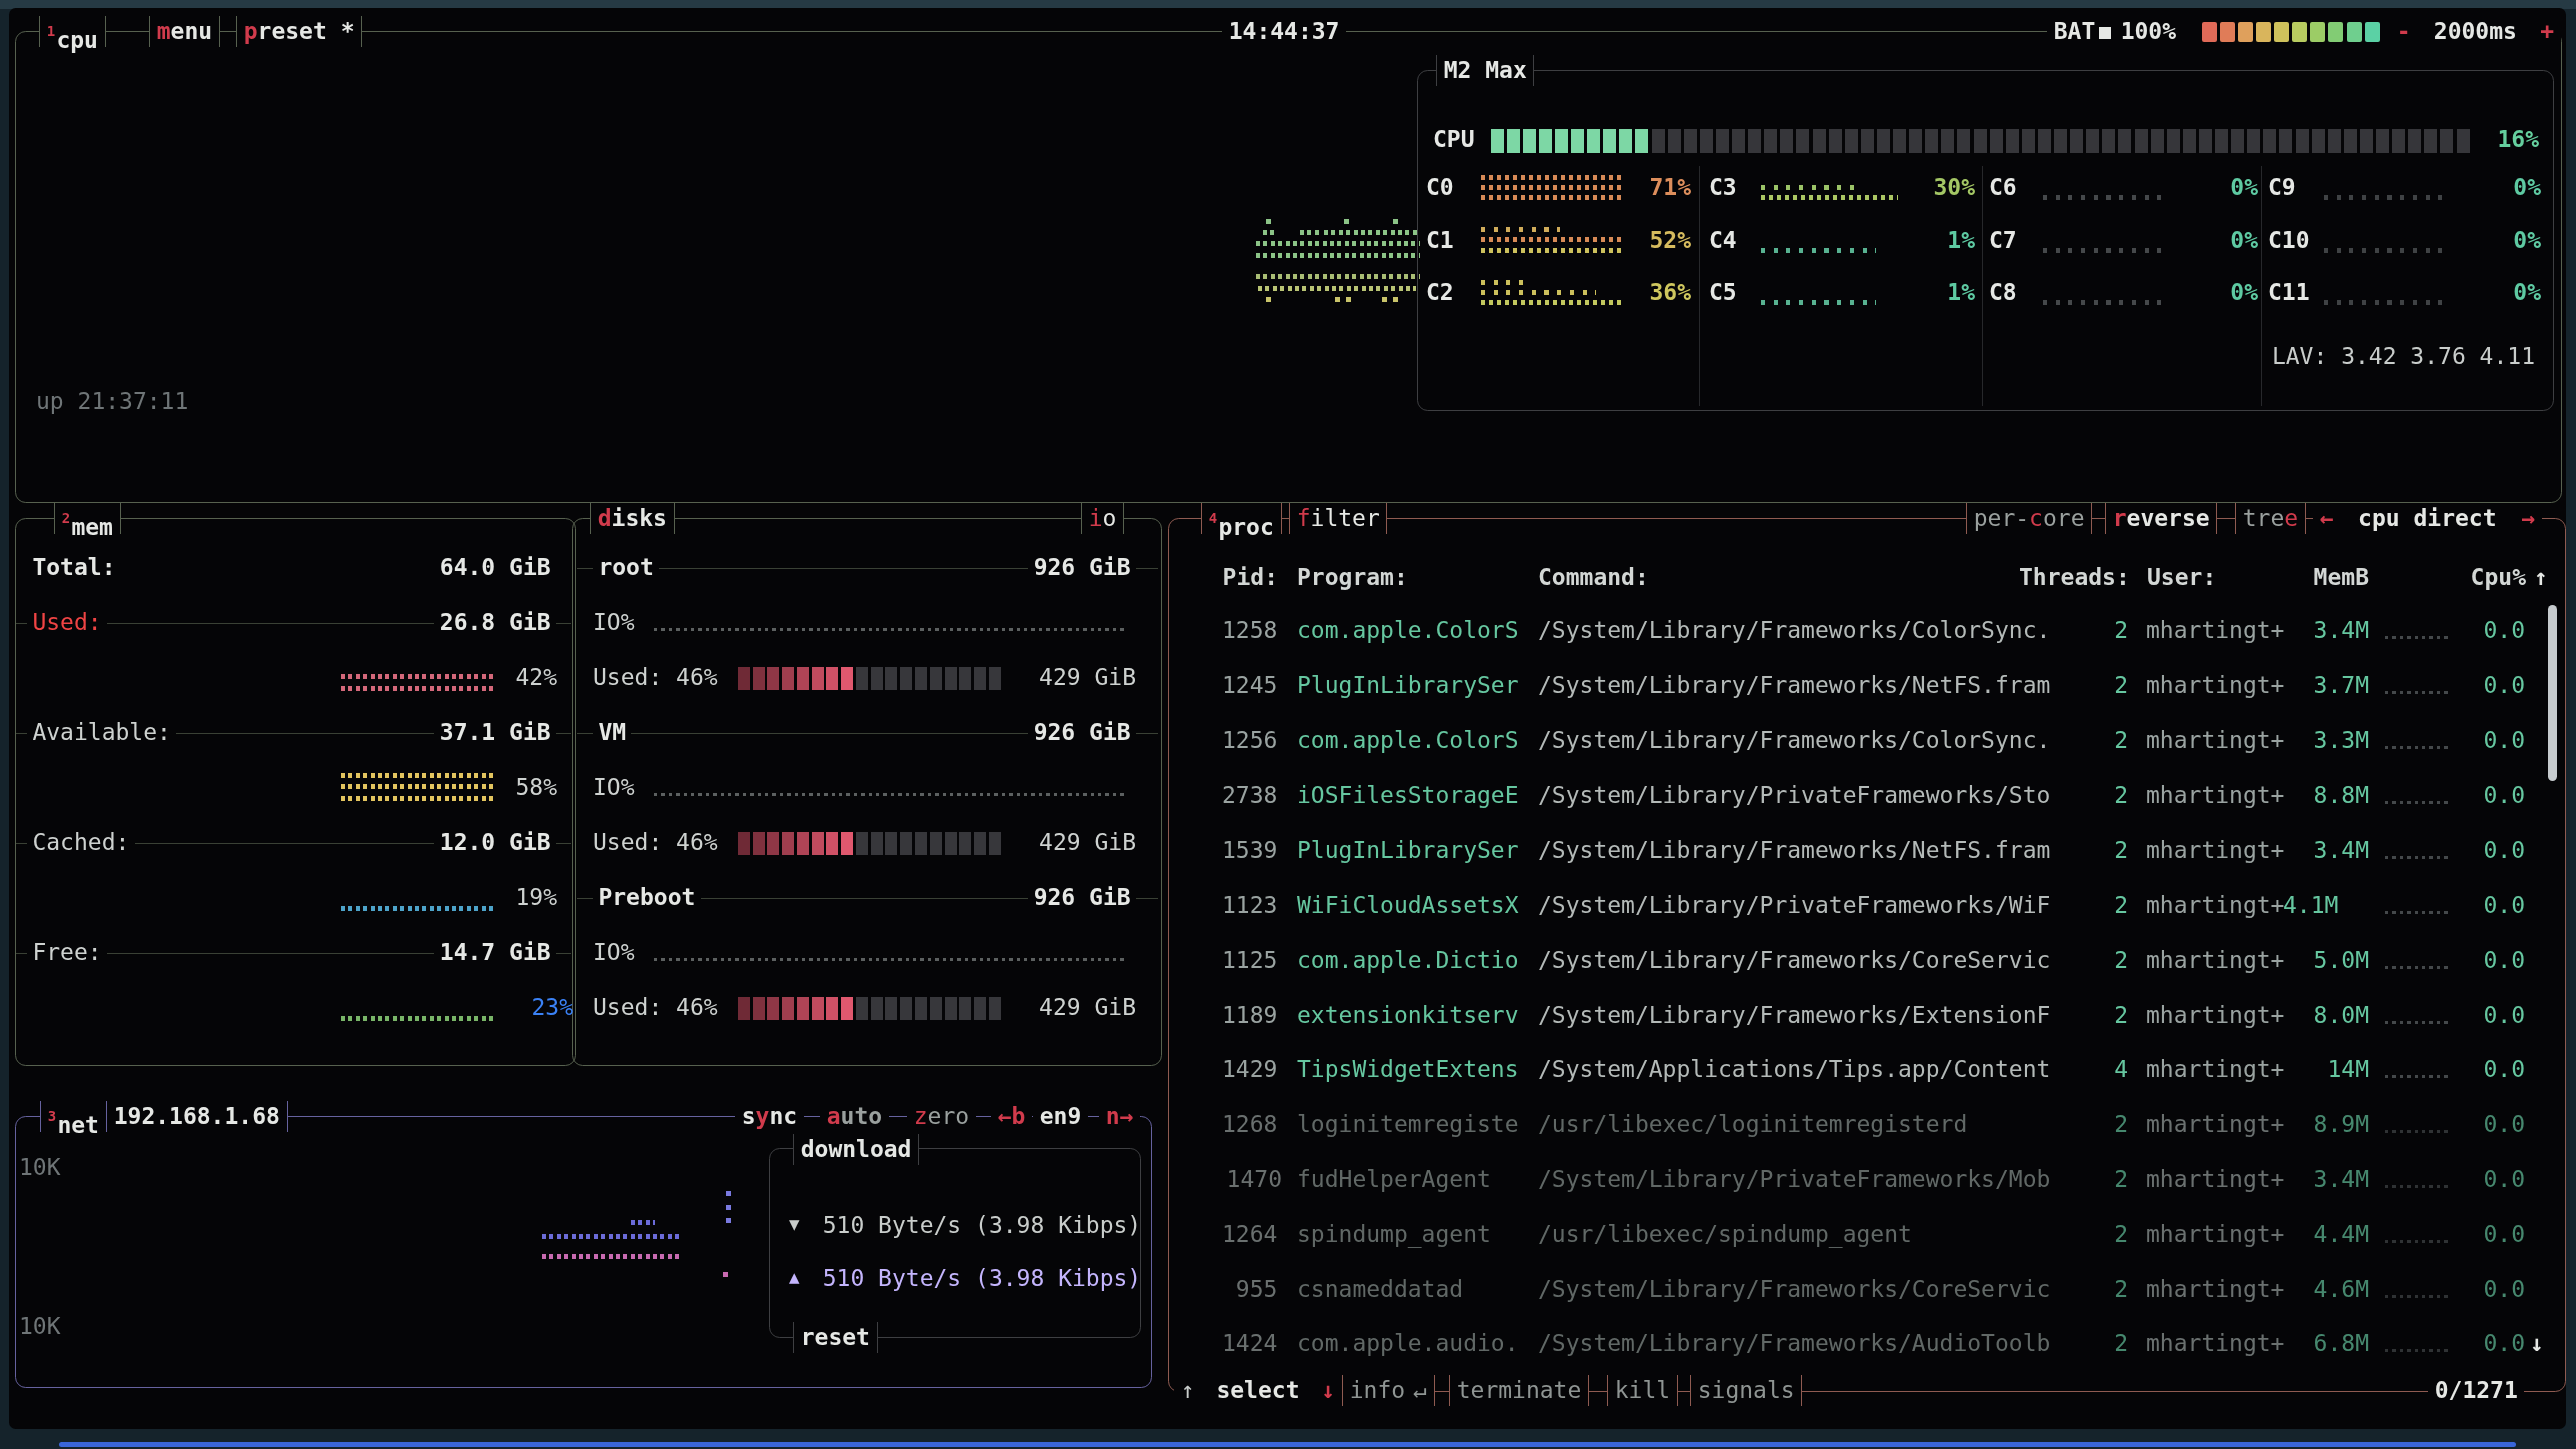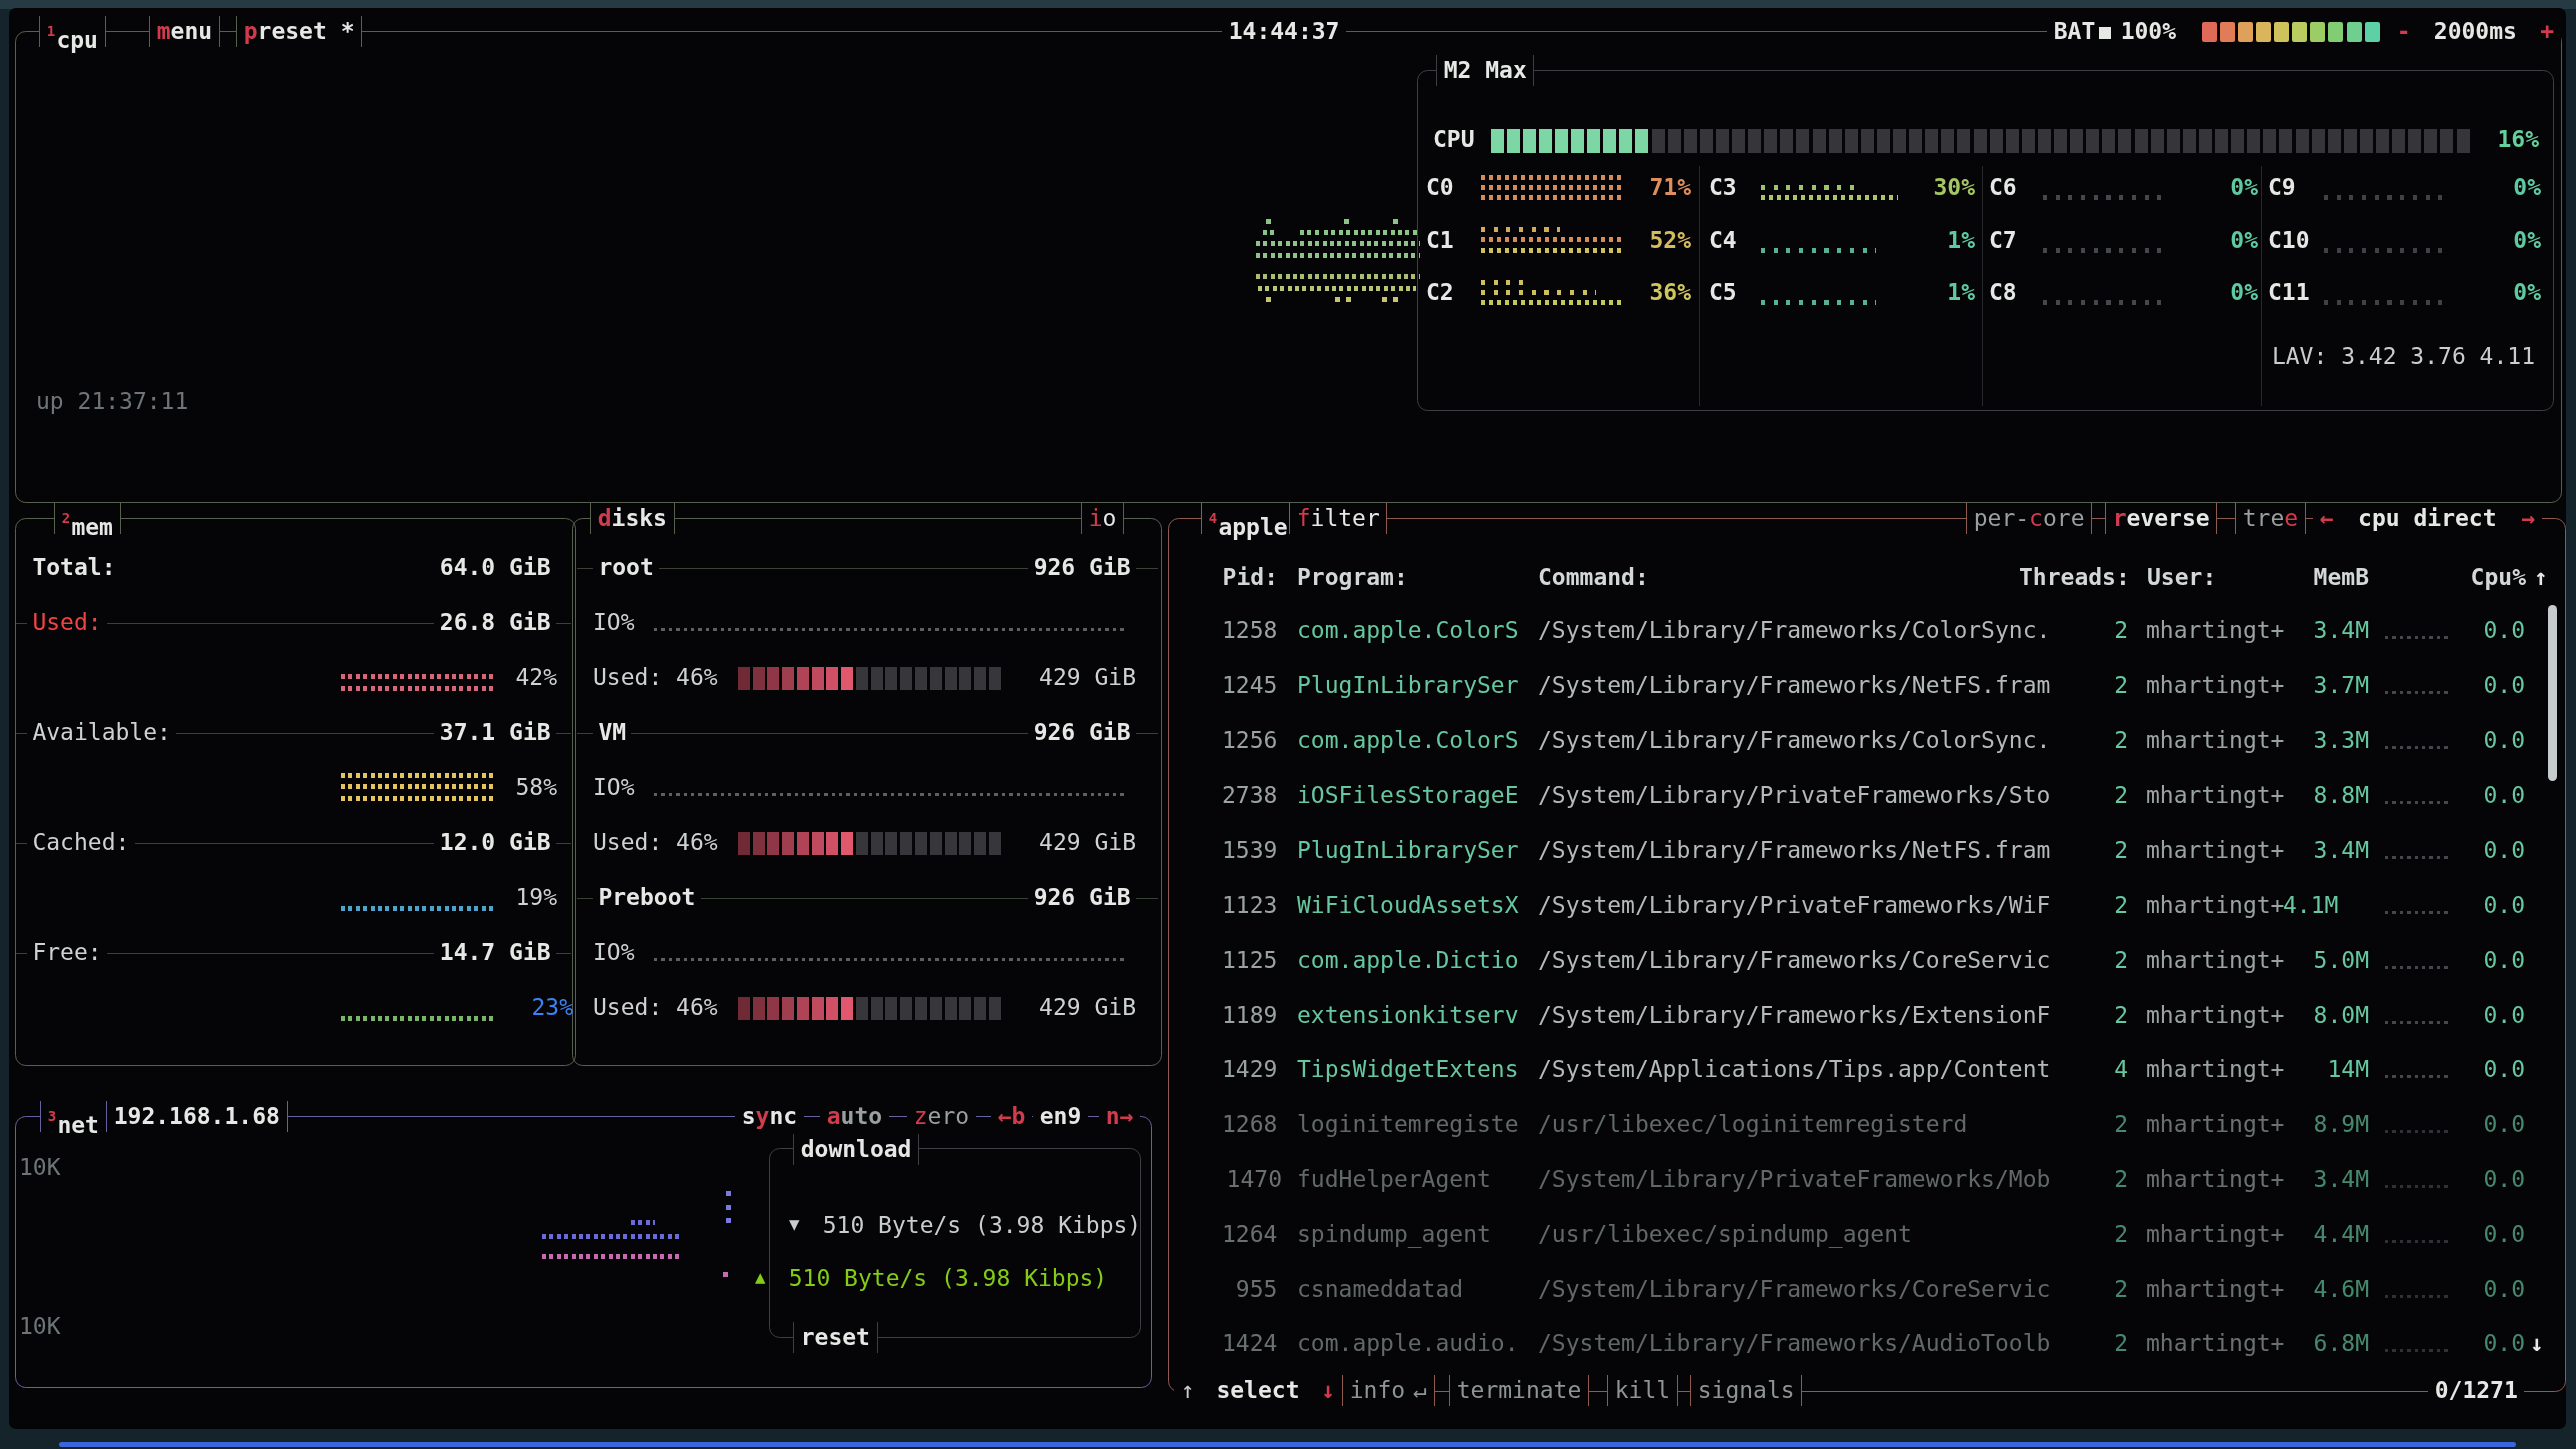--- a/index.html
+++ b/index.html
@@ -141,28 +141,28 @@
     <span class="dot" style="left:723px;top:1272px;background:#c86ab0"></span>
   </div>
 
   <div class="box" style="left:769px;top:1148px;width:370px;height:188px;border-color:#3e3f42"></div>
   <div class="lbl tk" style="left:793px;top:1134px;border-color:#3e3f42"><span class="b w">download</span></div>
   <div class="lbl tk" style="left:793px;top:1322px;border-color:#3e3f42"><span class="b w">reset</span></div>
   <div class="abs" style="left:789px;top:1212px;color:#c9cdcb">
     <span style="font-size:17.4px;vertical-align:2.7px">▼</span>
     <span style="margin-left:9.4px">510 Byte/s (3.98 Kibps)</span>
   </div>
-  <div class="abs" style="left:755px;top:1265px;color:#84cc16">
+  <div class="abs" style="left:789px;top:1265px;color:#c4b5fd">
     <span style="font-size:17.4px;vertical-align:2.7px">▲</span>
     <span style="margin-left:9.4px">510 Byte/s (3.98 Kibps)</span>
   </div>
 
   <div class="box" style="left:1168px;top:518px;width:1396px;height:872px;border-color:#8f5b51"></div>
   <div class="lbl tk" style="left:1201px;top:503px;border-color:#8f5b51">
-    <sup class="n">4</sup><span class="b w">apple</span>
+    <sup class="n">4</sup><span class="b w">proc</span>
   </div>
   <div class="lbl tk" style="left:1289px;top:503px;border-color:#8f5b51">
     <span class="red">f</span><span class="w">ilter</span>
   </div>
   <div class="lbl tk" style="left:1966px;top:503px;border-color:#8f5b51">
     <span class="gray">per-</span><span class="red">c</span><span class="gray">ore</span>
   </div>
   <div class="lbl tk" style="left:2105px;top:503px;border-color:#8f5b51">
     <span class="red b">r</span><span class="b w">everse</span>
   </div>

